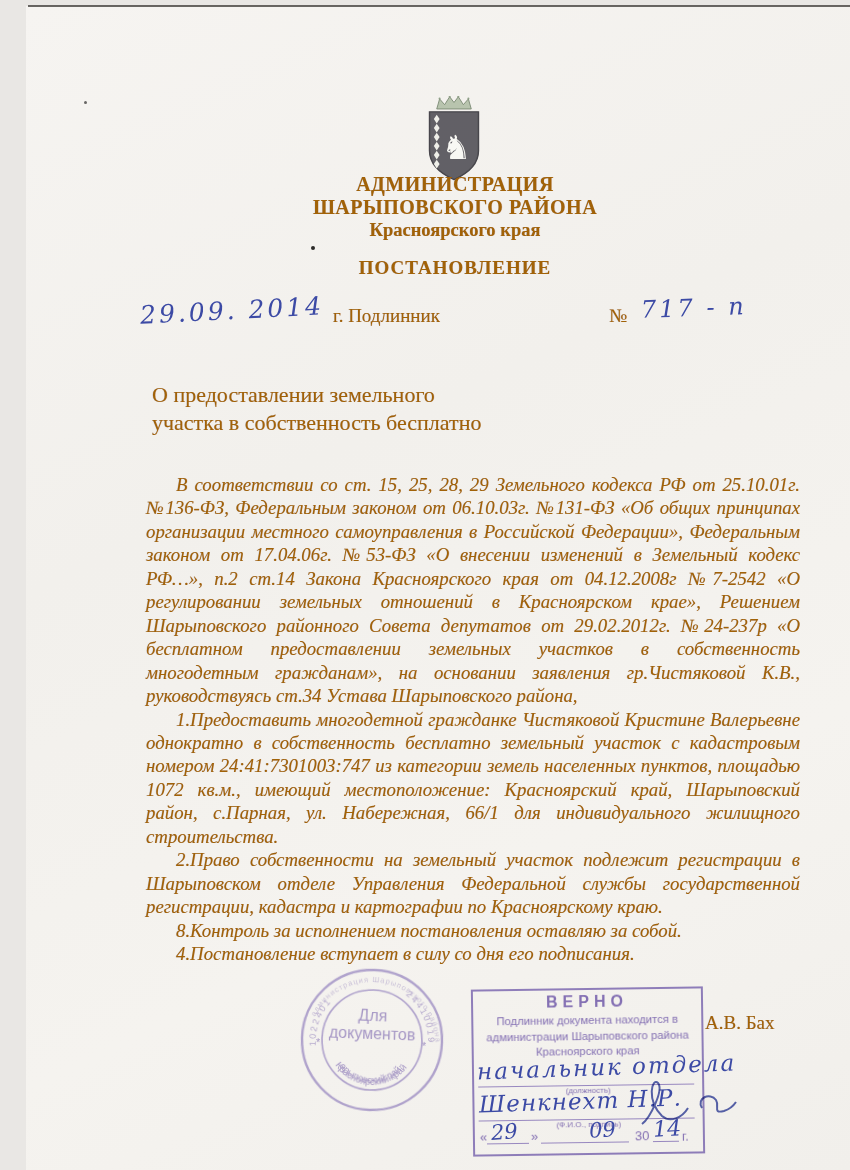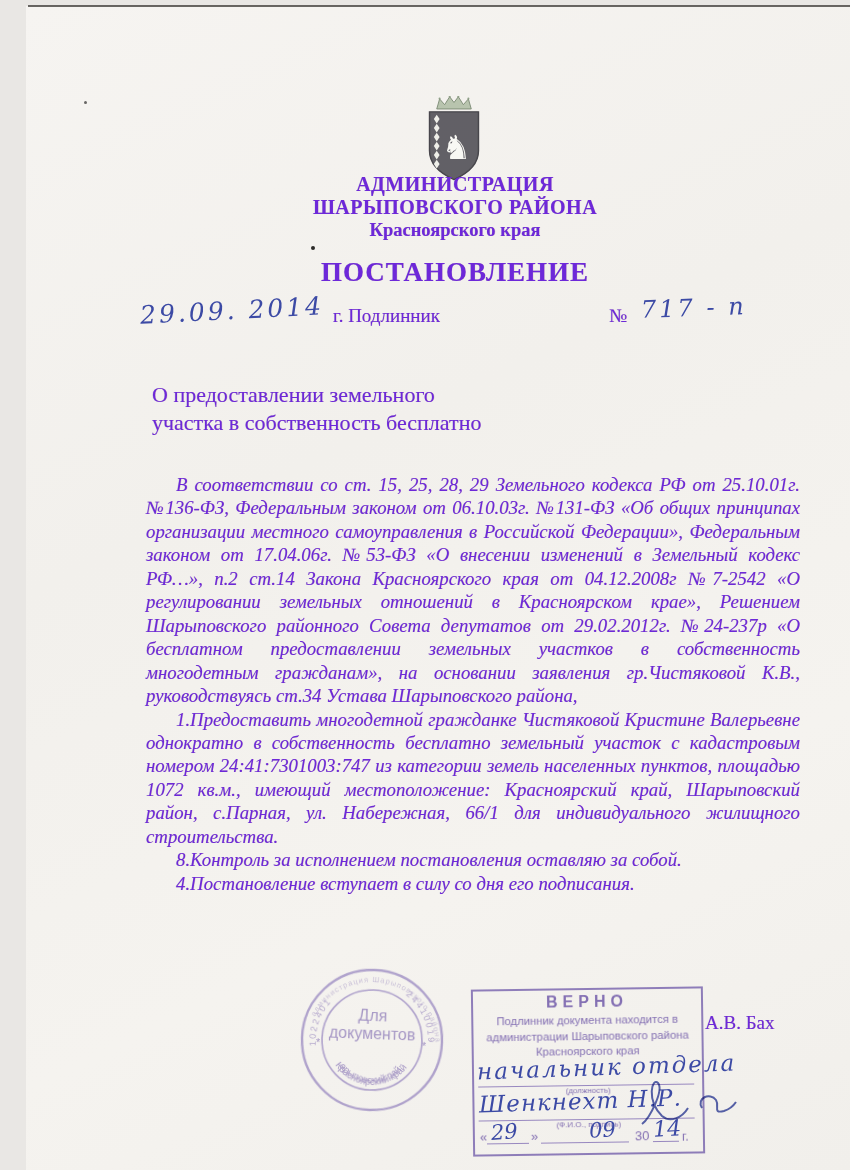--- a/index.html
+++ b/index.html
@@ -3,26 +3,26 @@
 <meta charset="utf-8">
 <style>
   html,body{margin:0;padding:0;}
   body{width:850px;height:1170px;font-family:"Liberation Serif",serif;}
   .scan{position:relative;width:850px;height:1170px;background:#e9e7e4;overflow:hidden;}
   .page{position:absolute;left:26px;top:6px;width:824px;height:1164px;
         background:linear-gradient(155deg,#f6f4f1 0%,#f2f0ec 38%,#f5f3ef 70%,#f1efeb 100%);}
   .topline{position:absolute;left:28px;top:5px;width:822px;height:2px;background:#45423e;opacity:.8;}
   .speck{position:absolute;background:#2b2a28;border-radius:50%;}
 
-  .doc-text{color:#6d28d9;text-shadow:0.4px 0 rgba(150,40,40,.18),-0.4px 0 rgba(40,60,150,.18);}
+  .doc-text{color:#a16207;text-shadow:0.4px 0 rgba(150,40,40,.18),-0.4px 0 rgba(40,60,150,.18);}
   .center-col{position:absolute;left:130px;width:650px;text-align:center;}
   .org1{top:173px;font-size:20px;font-weight:bold;letter-spacing:.5px;}
   .org2{top:196px;font-size:20px;font-weight:bold;letter-spacing:.5px;}
   .org3{top:220px;font-size:18.5px;font-weight:bold;}
-  .doctype{top:257px;font-size:27px;font-weight:bold;letter-spacing:1px;}
+  .doctype{top:257px;font-size:19px;font-weight:bold;letter-spacing:1px;}
 
   .hw{font-family:"DejaVu Serif",serif;font-style:italic;color:#3c4aa5;}
   .meta-date{position:absolute;left:140px;top:296px;font-size:25px;letter-spacing:3px;transform:rotate(-3deg);}
   .meta-city{position:absolute;left:333px;top:305px;font-size:19px;}
   .meta-no{position:absolute;left:609px;top:305px;font-size:19px;}
   .meta-num{position:absolute;left:641px;top:294px;font-size:24px;letter-spacing:3px;transform:rotate(-2deg);}
 
   .subject{position:absolute;left:152px;top:381px;font-size:22px;line-height:27.5px;}
 
   .bodytext{position:absolute;left:146px;top:473px;width:654px;font-size:18.8px;
@@ -91,20 +91,21 @@
   <div class="meta-num hw">717 - п</div>
 
   <div class="subject doc-text">
     <div>О предоставлении земельного</div>
     <div>участка в собственность бесплатно</div>
   </div>
 
   <div class="bodytext doc-text">
     <p class="p-indent">В соответствии со ст. 15, 25, 28, 29 Земельного кодекса РФ от 25.10.01г. №136-ФЗ, Федеральным законом от 06.10.03г. №131-ФЗ «Об общих принципах организации местного самоуправления в Российской Федерации», Федеральным законом от 17.04.06г. №53-ФЗ «О внесении изменений в Земельный кодекс РФ…», п.2 ст.14 Закона Красноярского края от 04.12.2008г №7-2542 «О регулировании земельных отношений в Красноярском крае», Решением Шарыповского районного Совета депутатов от 29.02.2012г. №24-237р «О бесплатном предоставлении земельных участков в собственность многодетным гражданам», на основании заявления гр.Чистяковой К.В., руководствуясь ст.34 Устава Шарыповского района,</p>
     <p class="p-indent">1.Предоставить многодетной гражданке Чистяковой Кристине Валерьевне однократно в собственность бесплатно земельный участок с кадастровым номером 24:41:7301003:747 из категории земель населенных пунктов, площадью 1072 кв.м., имеющий местоположение: Красноярский край, Шарыповский район, с.Парная, ул. Набережная, 66/1 для индивидуального жилищного строительства.</p>
+    <p class="p-indent">2.Право собственности на земельный участок подлежит регистрации в Шарыповском отделе Управления Федеральной службы государственной регистрации, кадастра и картографии по Красноярскому краю.</p>
     <p class="p-indent">8.Контроль за исполнением постановления оставляю за собой.</p>
     <p class="p-indent">4.Постановление вступает в силу со дня его подписания.</p>
   </div>
 
   <div class="footer-name doc-text">А.В. Бах</div>
 
   <svg class="round-stamp" viewBox="0 0 144 144">
     <defs>
       <path id="arcOuter" d="M8,78 A 64,64 0 1 1 136,78"></path>
       <path id="arcLeft" d="M16,80 A 57,57 0 0 1 38,28"></path>

